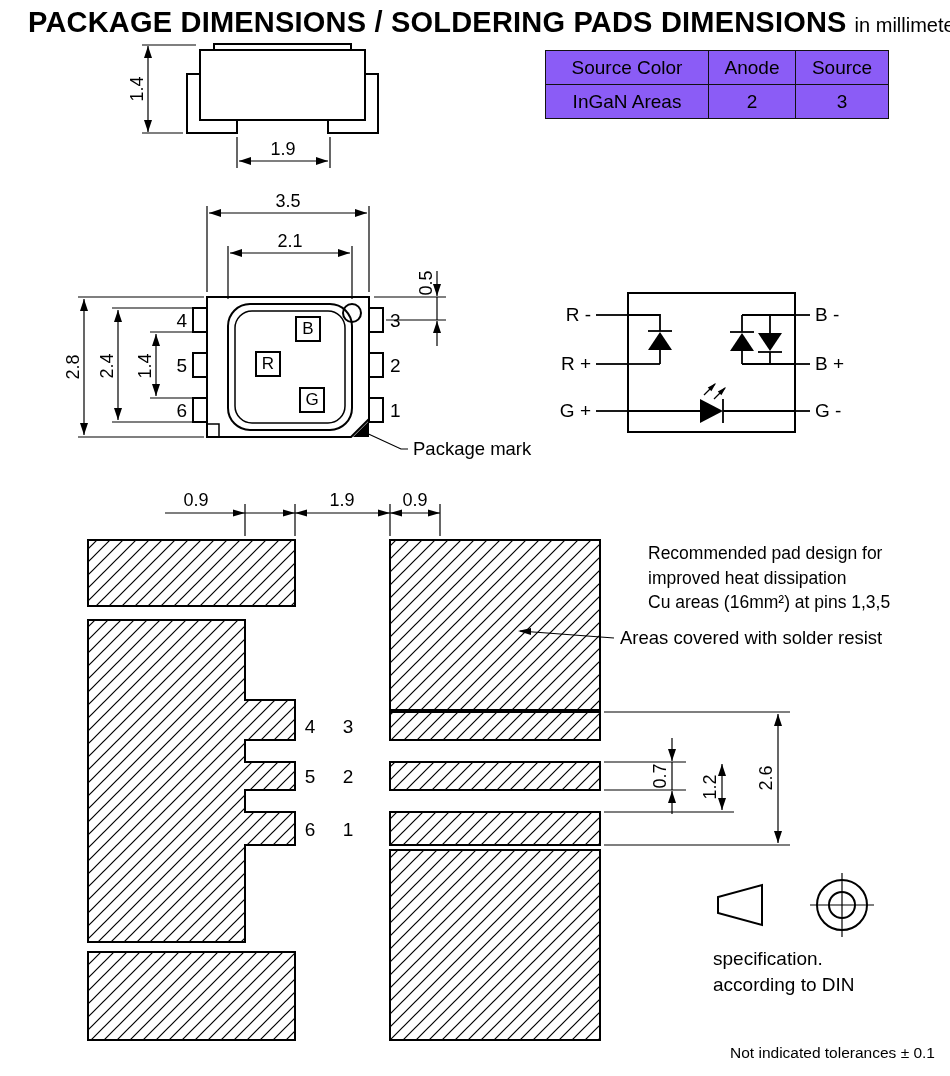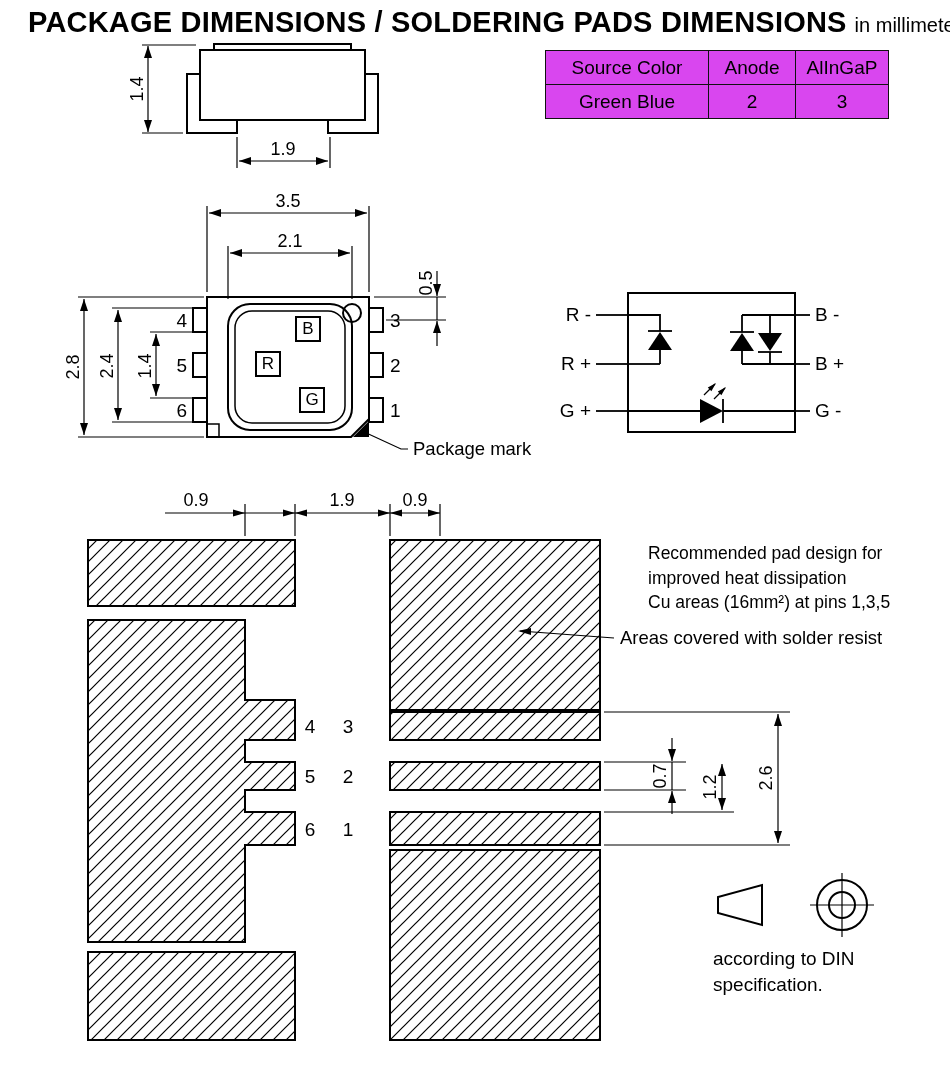--- a/index.html
+++ b/index.html
@@ -6,21 +6,21 @@
   #page{position:relative;width:950px;height:1076px;background:#fff;overflow:hidden;
         font-family:"Liberation Sans",sans-serif;color:#000;}
   .abs{position:absolute;}
   
   .title{left:28px;top:6px;white-space:nowrap;}
   .title .main{font-weight:bold;font-size:29px;letter-spacing:.2px;}
   .title .unit{font-weight:normal;font-size:20px;margin-left:8px;}
   
   .pintable{left:545px;top:50px;border-collapse:collapse;font-size:19px;}
   .pintable th,.pintable td{border:1.6px solid #111;font-weight:normal;text-align:center;
-        height:33px;padding:0 6px;background:#d946ef;}
+        height:33px;padding:0 6px;background:#8b5cf6;}
   .c0{width:150px;} .c1{width:74px;margin-left:9px;} .c2{width:80px;}
   
   .padnote{left:648px;top:541px;width:310px;font-size:17.5px;line-height:24.5px;}
   .dinnote{left:713px;top:946px;width:235px;font-size:19px;line-height:25.5px;}
   .tol{left:600px;top:1044px;width:335px;text-align:right;font-size:15.5px;}
   
   svg{position:absolute;left:0;top:0;}
   .ol{fill:#fff;stroke:#000;stroke-width:2;}
   .ln{fill:none;stroke:#000;stroke-width:2;}
   .tn{fill:none;stroke:#000;stroke-width:1.5;}
@@ -239,35 +239,36 @@
 
 <div class="abs title">
   <span class="main">PACKAGE DIMENSIONS / SOLDERING PADS DIMENSIONS</span><span class="unit">in millimeters</span>
 </div>
 
 <table class="abs pintable">
   <tbody>
     <tr>
       <th class="c0">Source Color</th>
       <th class="c1">Anode</th>
-      <th class="c2">AlInGaP</th>
+      <th class="c2">Source</th>
     </tr>
     <tr>
-      <td>Green Blue</td>
+      <td>InGaN Areas</td>
       <td>2</td>
       <td>3</td>
     </tr>
   </tbody>
 </table>
 
 <div class="abs padnote">
   <div>Recommended pad design for</div>
   <div>improved heat dissipation</div>
   <div>Cu areas (16mm²) at pins 1,3,5</div>
 </div>
 
 <div class="abs dinnote">
+  <div>specification.</div>
   <div>according to DIN</div>
-  <div>specification.</div>
-</div>
-
+</div>
+
+<div class="abs tol">Not indicated tolerances ± 0.1</div>
 
 </div>
 
 </body></html>

